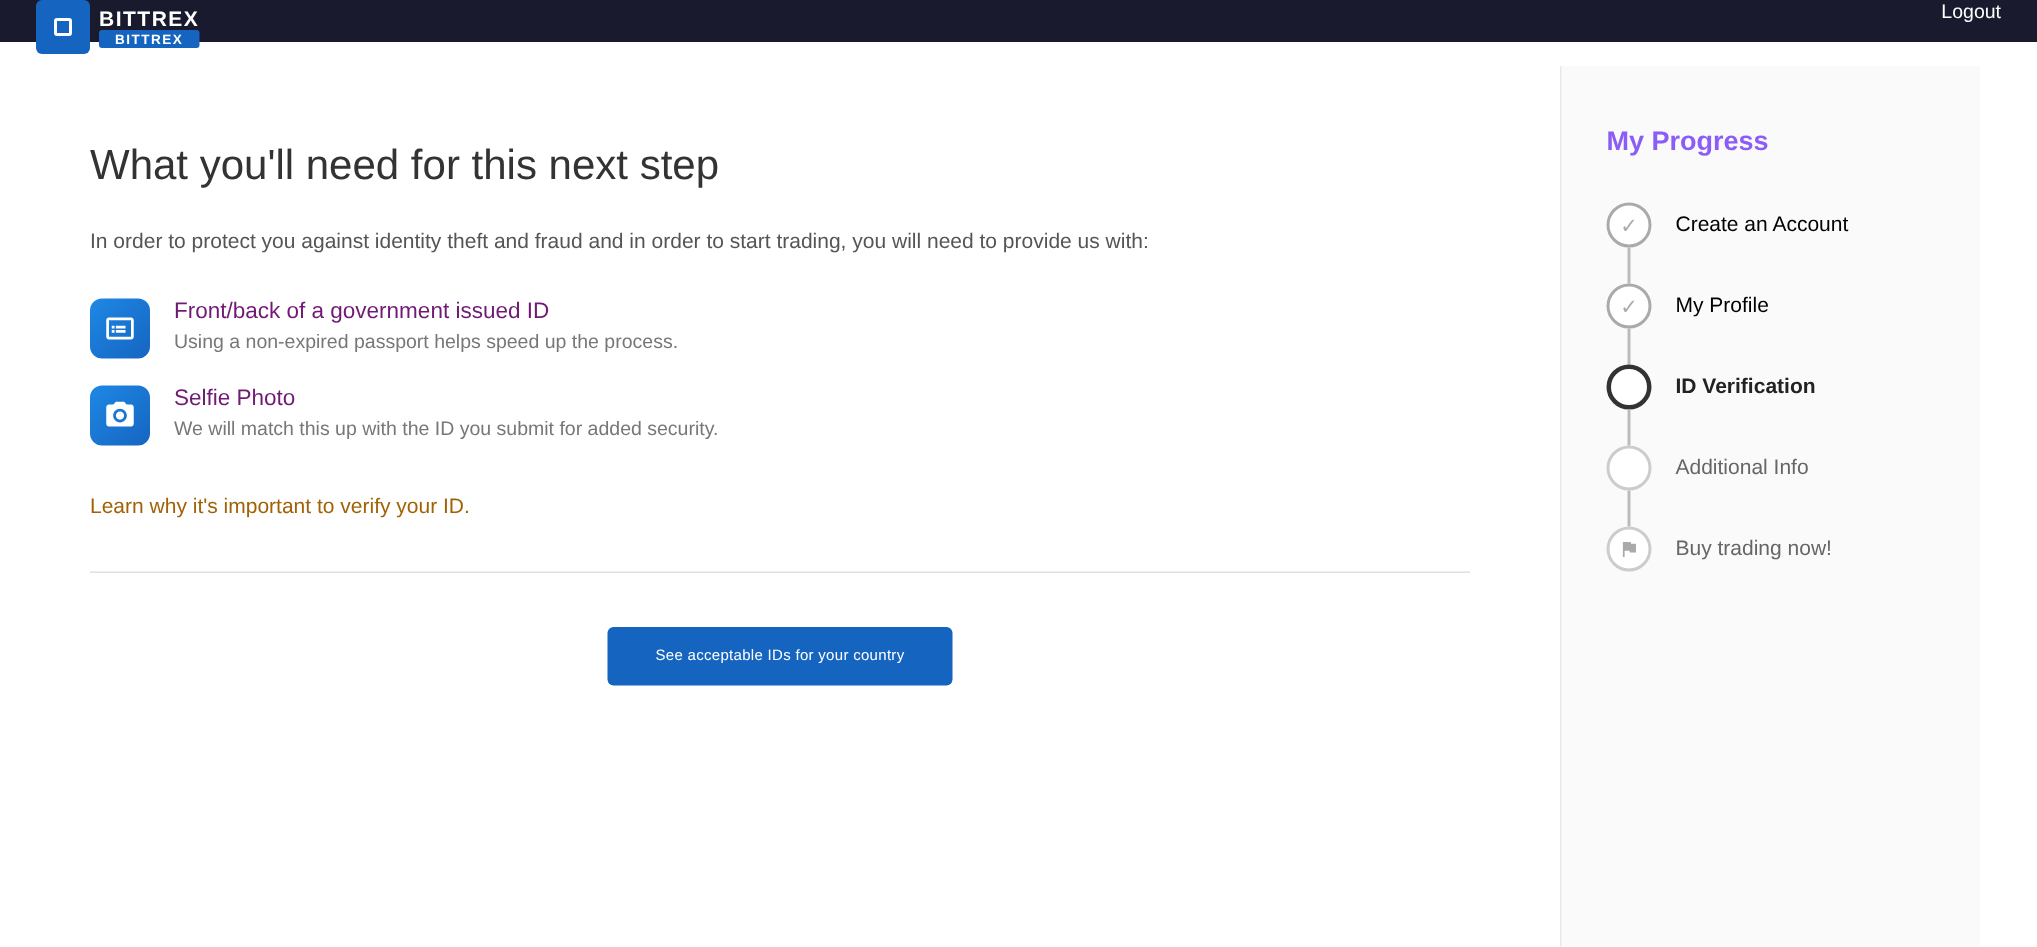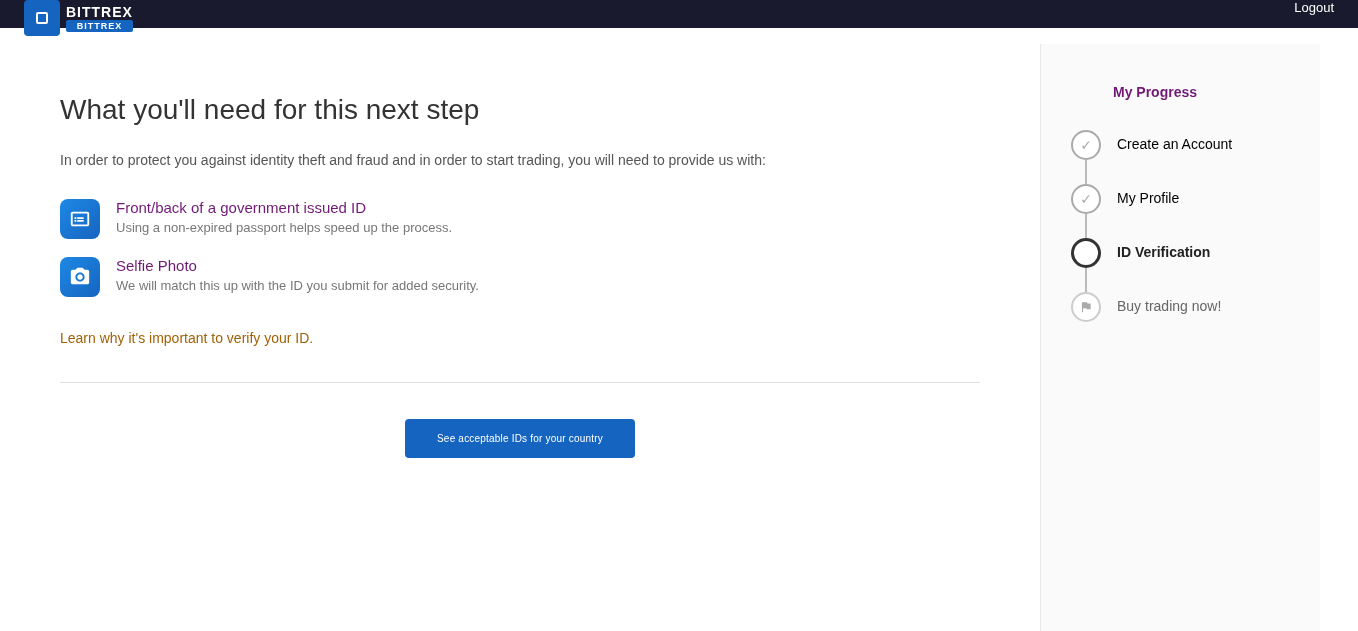--- a/index.html
+++ b/index.html
@@ -170,25 +170,24 @@
 
     
     .sidebar {
       width: 280px;
       border-left: 1px solid #e8e8e8;
       padding: 40px 30px;
       background: #fafafa;
     }
 
     .progress-title {
-      font-size: 14px;
+      font-size: 18px;
       font-weight: 600;
-      color: #701a75;
+      color: #8b5cf6;
       margin-bottom: 30px;
-      margin-left: 42px;
     }
 
     .step-circle {
       width: 30px;
       height: 30px;
       border-radius: 50%;
       border: 2px solid #ccc;
       display: flex;
       align-items: center;
       justify-content: center;
@@ -341,20 +340,27 @@
       </div>
 
       <div class="step-entry">
         <div class="step-left">
           <div class="step-circle active"></div>
           <div class="connector-line"></div>
         </div>
         <span class="step-label active">ID Verification</span>
       </div>
 
+      <div class="step-entry">
+        <div class="step-left">
+          <div class="step-circle"></div>
+          <div class="connector-line"></div>
+        </div>
+        <span class="step-label">Additional Info</span>
+      </div>
 
       <div class="step-entry">
         <div class="step-left">
           <div class="step-circle flag">
             <svg width="14" height="14" viewBox="0 0 24 24" fill="#aaa">
               <path d="M14.4 6L14 4H5v17h2v-7h5.6l.4 2h7V6z"></path>
             </svg>
           </div>
         </div>
         <span class="step-label">Buy trading now!</span>

